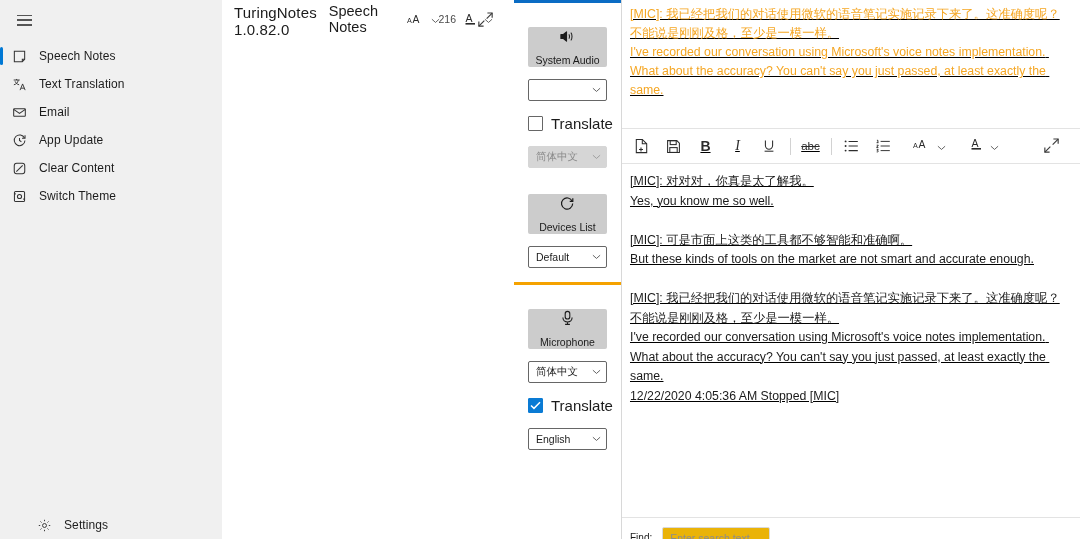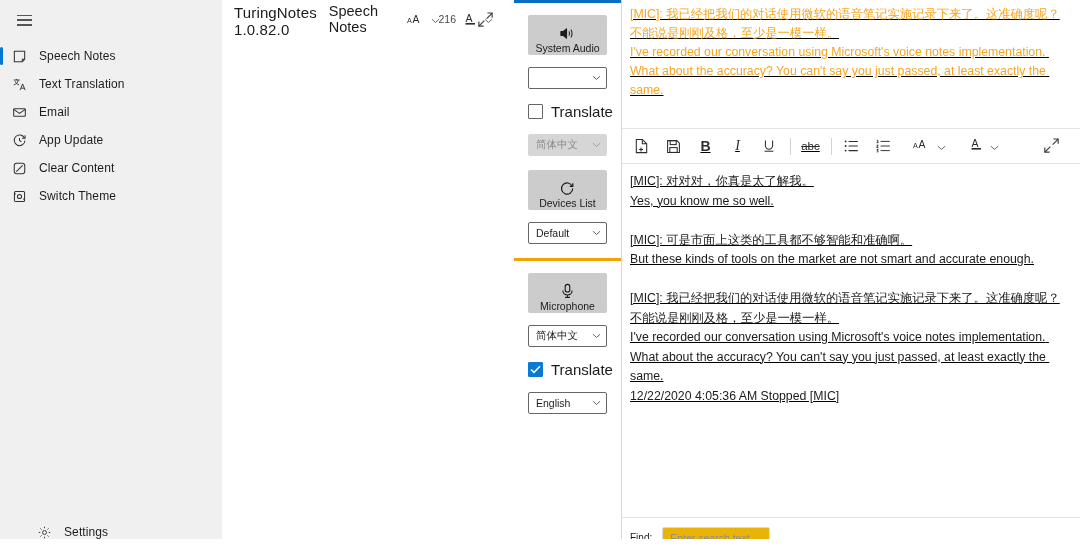--- a/index.html
+++ b/index.html
@@ -74,21 +74,21 @@
   .nav-ico svg { display: block; }
   .nav-label {
     font-size: 12px;
     color: #1c1c1c;
     letter-spacing: 0.1px;
     white-space: nowrap;
   }
   .nav-spacer { flex: 1 1 auto; }
   .settings-item {
     height: 28px;
-    margin-bottom: 11px;
+    margin-bottom: 18px;
     padding-left: 36px;
   }
 
   
   .content {
     flex: 1 1 auto;
     height: 557px;
     position: relative;
     background: #ffffff;
     display: flex;
@@ -184,25 +184,26 @@
     align-items: stretch;
   }
   .big-btn {
     background: #cccccc;
     border: none;
     border-radius: 2px;
     height: 40px;
     display: flex;
     flex-direction: column;
     align-items: center;
-    justify-content: flex-end;
+    justify-content: space-between;
     cursor: pointer;
     color: #1b1b1b;
     margin-bottom: 12px;
     font-family: inherit;
+    margin-top: 12px;
   }
   .big-btn .bico { height: 16px; display: flex; align-items: center; justify-content: center; }
   .big-btn .blabel { font-size: 10.5px; margin-top: 1px; }
 
   .dd {
     height: 22px;
     border: 1px solid #666;
     background: #ffffff;
     border-radius: 2px;
     display: flex;

